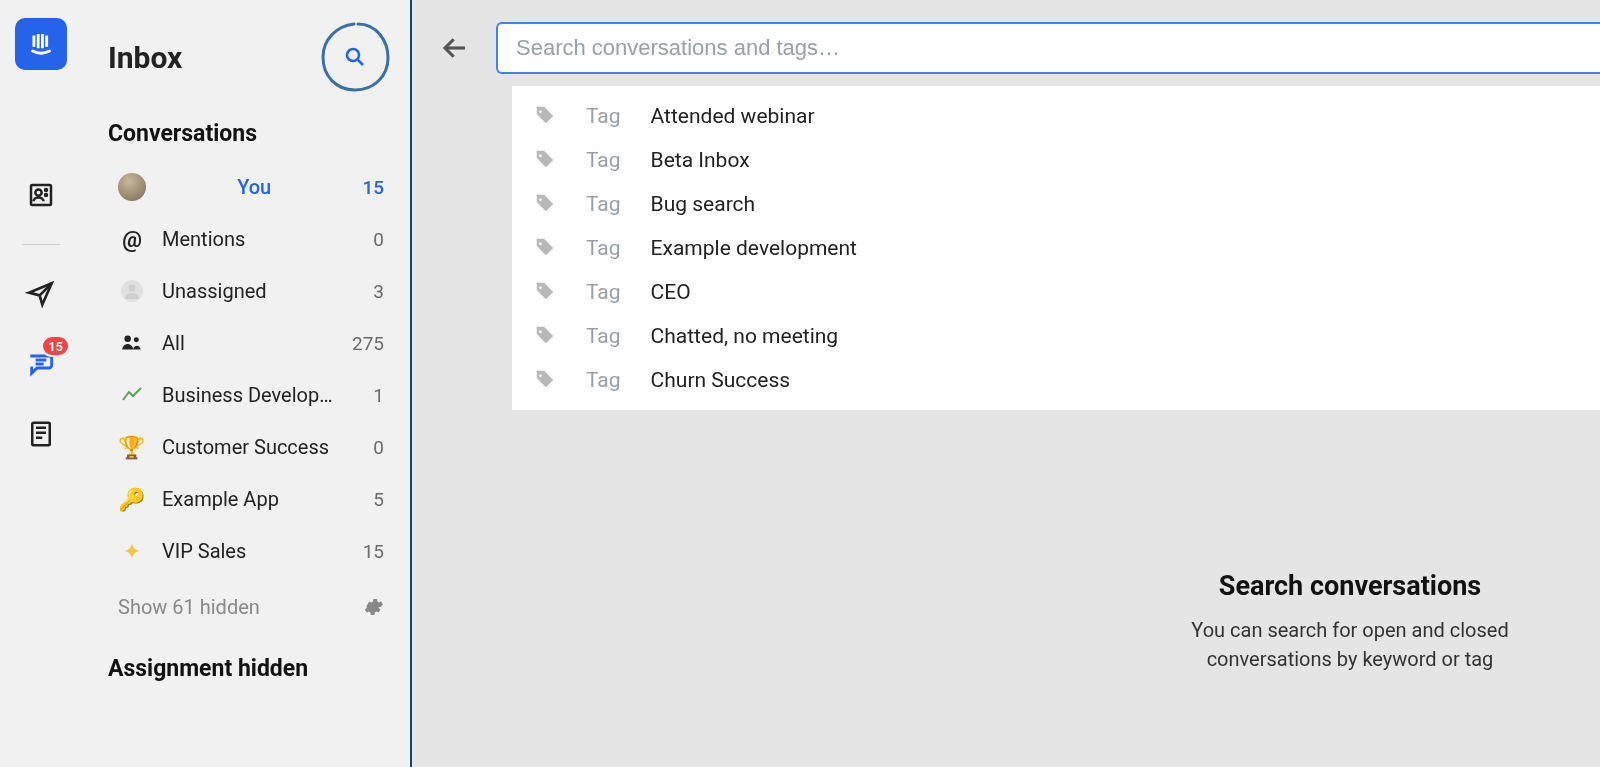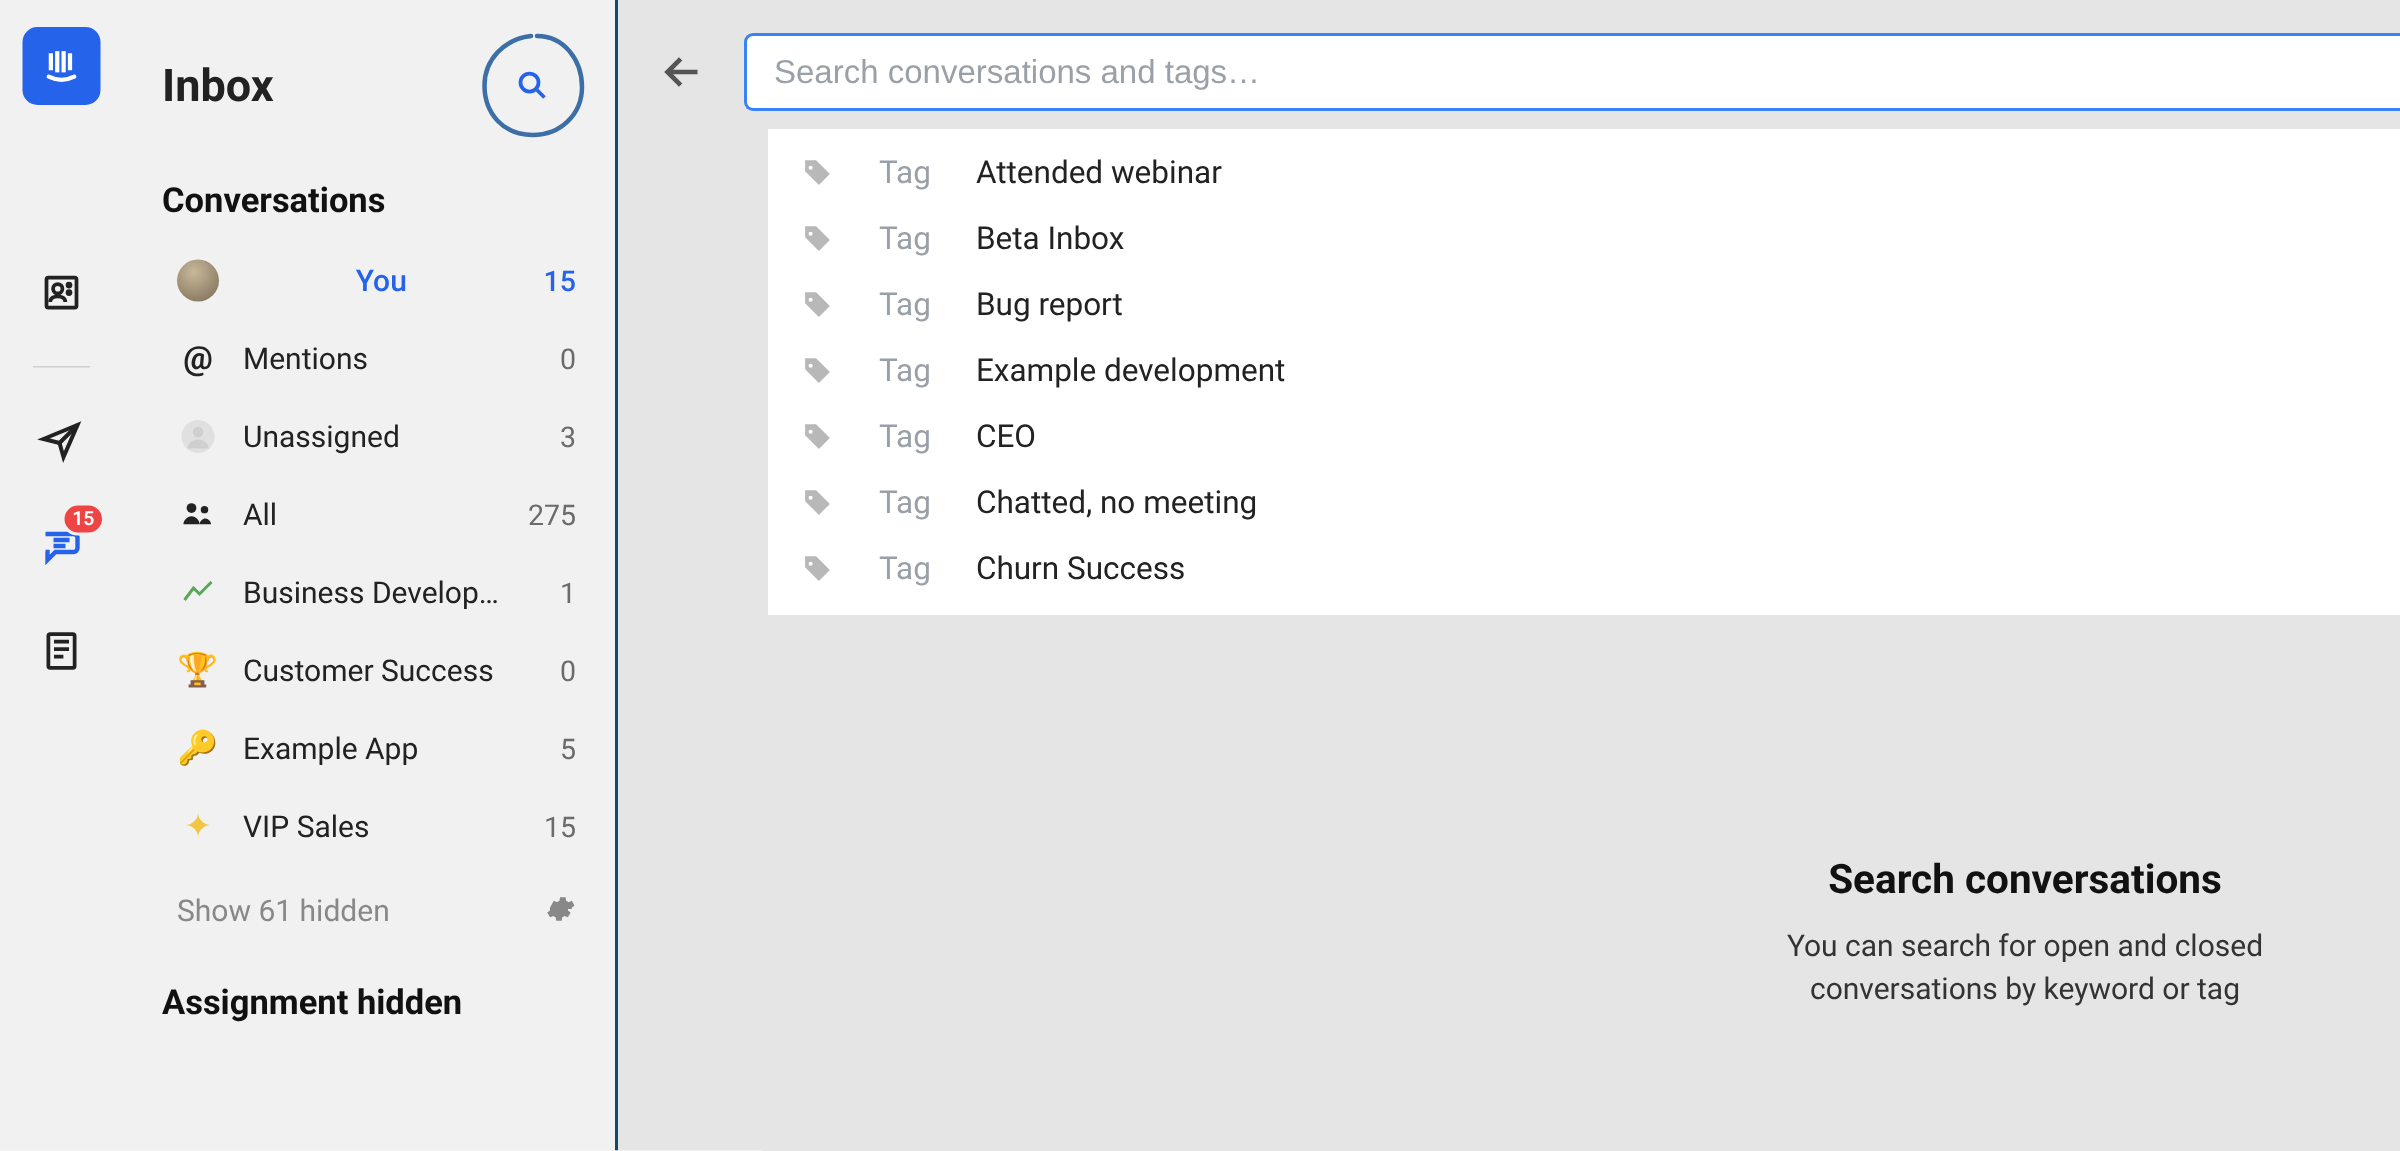--- a/index.html
+++ b/index.html
@@ -96,21 +96,21 @@
     flex: 1 1 auto;
     white-space: nowrap; overflow: hidden; text-overflow: ellipsis;
     color: #222;
   }
   .conv-item .ci-count {
     font-size: 19px; color: #6b6b6b;
   }
   .conv-item.active .ci-label { color: #2563eb; font-weight: 500; text-align: center; }
   .conv-item.active .ci-count { color: #2563eb; font-weight: 500; }
   .show-hidden {
-    display: flex; justify-content: space-between;
+    display: flex; align-items: center; justify-content: space-between;
     padding: 18px 26px 8px 36px;
     color: #888; font-size: 20px;
     cursor: pointer;
   }
 
   .avatar {
     width: 28px; height: 28px; border-radius: 50%;
     background: radial-gradient(circle at 40% 30%, #c8b89a 0%, #7a6a55 100%);
     display:flex;align-items:center;justify-content:center;
   }
@@ -341,21 +341,21 @@
             <path d="M3 3h8l10 10-8 8L3 11zM7 7a1.5 1.5 0 1 0 0 3 1.5 1.5 0 0 0 0-3z"></path>
           </svg>
         <span class="tag-prefix">Tag</span>
         <span class="tag-name">Beta Inbox</span>
       </div>
       <div class="dd-item">
         <svg class="tag-icon" viewBox="0 0 24 24" fill="#b8b8b8">
             <path d="M3 3h8l10 10-8 8L3 11zM7 7a1.5 1.5 0 1 0 0 3 1.5 1.5 0 0 0 0-3z"></path>
           </svg>
         <span class="tag-prefix">Tag</span>
-        <span class="tag-name">Bug report</span>
+        <span class="tag-name">Bug search</span>
       </div>
       <div class="dd-item">
         <svg class="tag-icon" viewBox="0 0 24 24" fill="#b8b8b8">
             <path d="M3 3h8l10 10-8 8L3 11zM7 7a1.5 1.5 0 1 0 0 3 1.5 1.5 0 0 0 0-3z"></path>
           </svg>
         <span class="tag-prefix">Tag</span>
         <span class="tag-name">Example development</span>
       </div>
       <div class="dd-item">
         <svg class="tag-icon" viewBox="0 0 24 24" fill="#b8b8b8">

